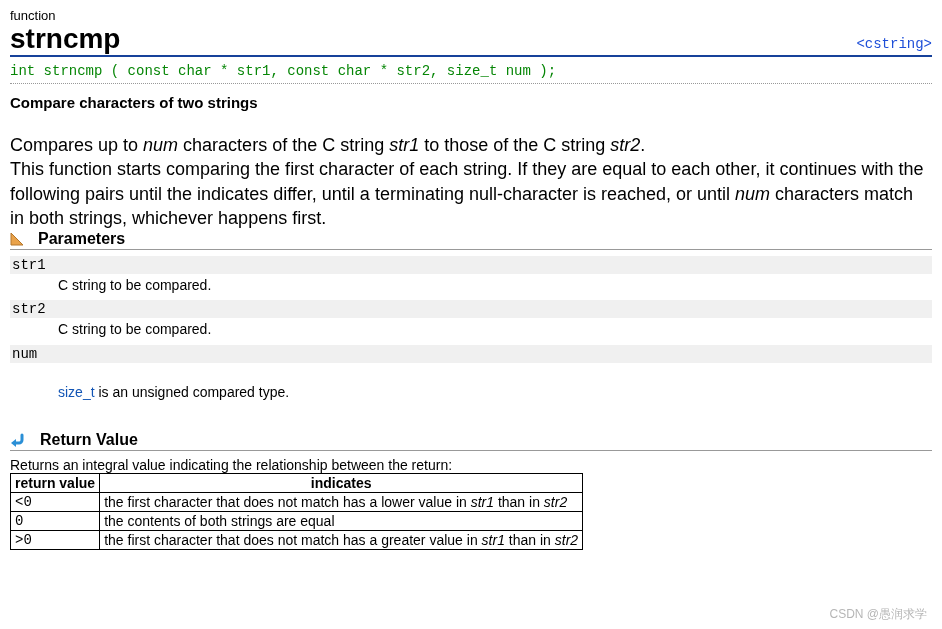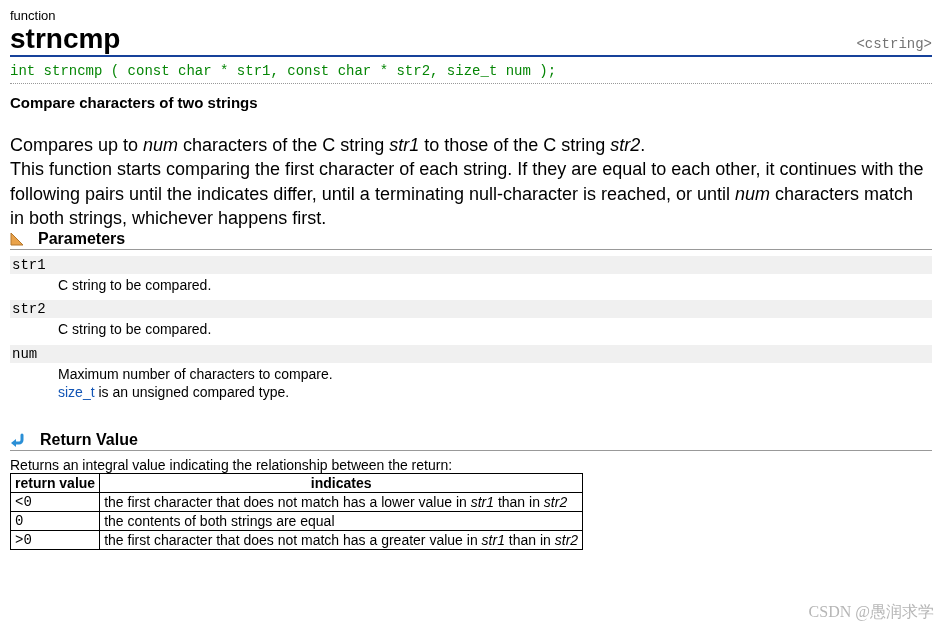--- a/index.html
+++ b/index.html
@@ -26,21 +26,21 @@
     }
     .fn-name {
       font-size: 28px;
       font-weight: bold;
       margin: 0;
       line-height: 1;
     }
     .header-tag {
       font-family: "Courier New", monospace;
       font-size: 14px;
-      color: #737373;
+      color: #1d4ed8;
     }
     .signature {
       font-family: "Courier New", monospace;
       font-size: 14px;
       color: #068606;
       border-bottom: 1px dotted #999;
       padding: 2px 0 4px 0;
       margin-bottom: 10px;
       white-space: pre;
     }
@@ -95,25 +95,25 @@
     table.rv th, table.rv td {
       border: 1px solid #000;
       padding: 1px 4px;
       text-align: left;
       vertical-align: top;
     }
     table.rv th { font-weight: bold; text-align: center; }
     table.rv td.code { font-family: "Courier New", monospace; white-space: nowrap; }
     .watermark {
       position: fixed;
-      right: 8px;
+      right: 15px;
       bottom: 6px;
       color: rgba(120,120,120,0.55);
-      font-size: 16px;
-      font-family: Liberation Serif, serif;
+      font-size: 12px;
+      font-family: Liberation Sans, sans-serif;
       pointer-events: none;
     }
   </style>
 </head>
 <body>
 
 <div class="top-label">function</div>
 
 <div class="title-row">
   <h1 class="fn-name">strncmp</h1>
@@ -140,21 +140,21 @@
 
 <dl>
   <dt>str1</dt>
   <dd>C string to be compared.</dd>
 
   <dt>str2</dt>
   <dd>C string to be compared.</dd>
 
   <dt>num</dt>
   <dd>
-    <span>Maximum number of characters to compare.</span><br>
+    <br>
     <a class="typelink" href="#">size_t</a><span> is an unsigned compared type.</span>
   </dd>
 </dl>
 
 <div class="section-h">
   <span class="icon-ret">
     <svg viewBox="0 0 16 16">
       <path d="M12 3 v5 a3 3 0 0 1 -3 3 H5" fill="none" stroke="#2a8fd6" stroke-width="3" stroke-linecap="round"></path>
       <polygon points="6,7 6,15 1,11" fill="#2a8fd6"></polygon>
     </svg>

